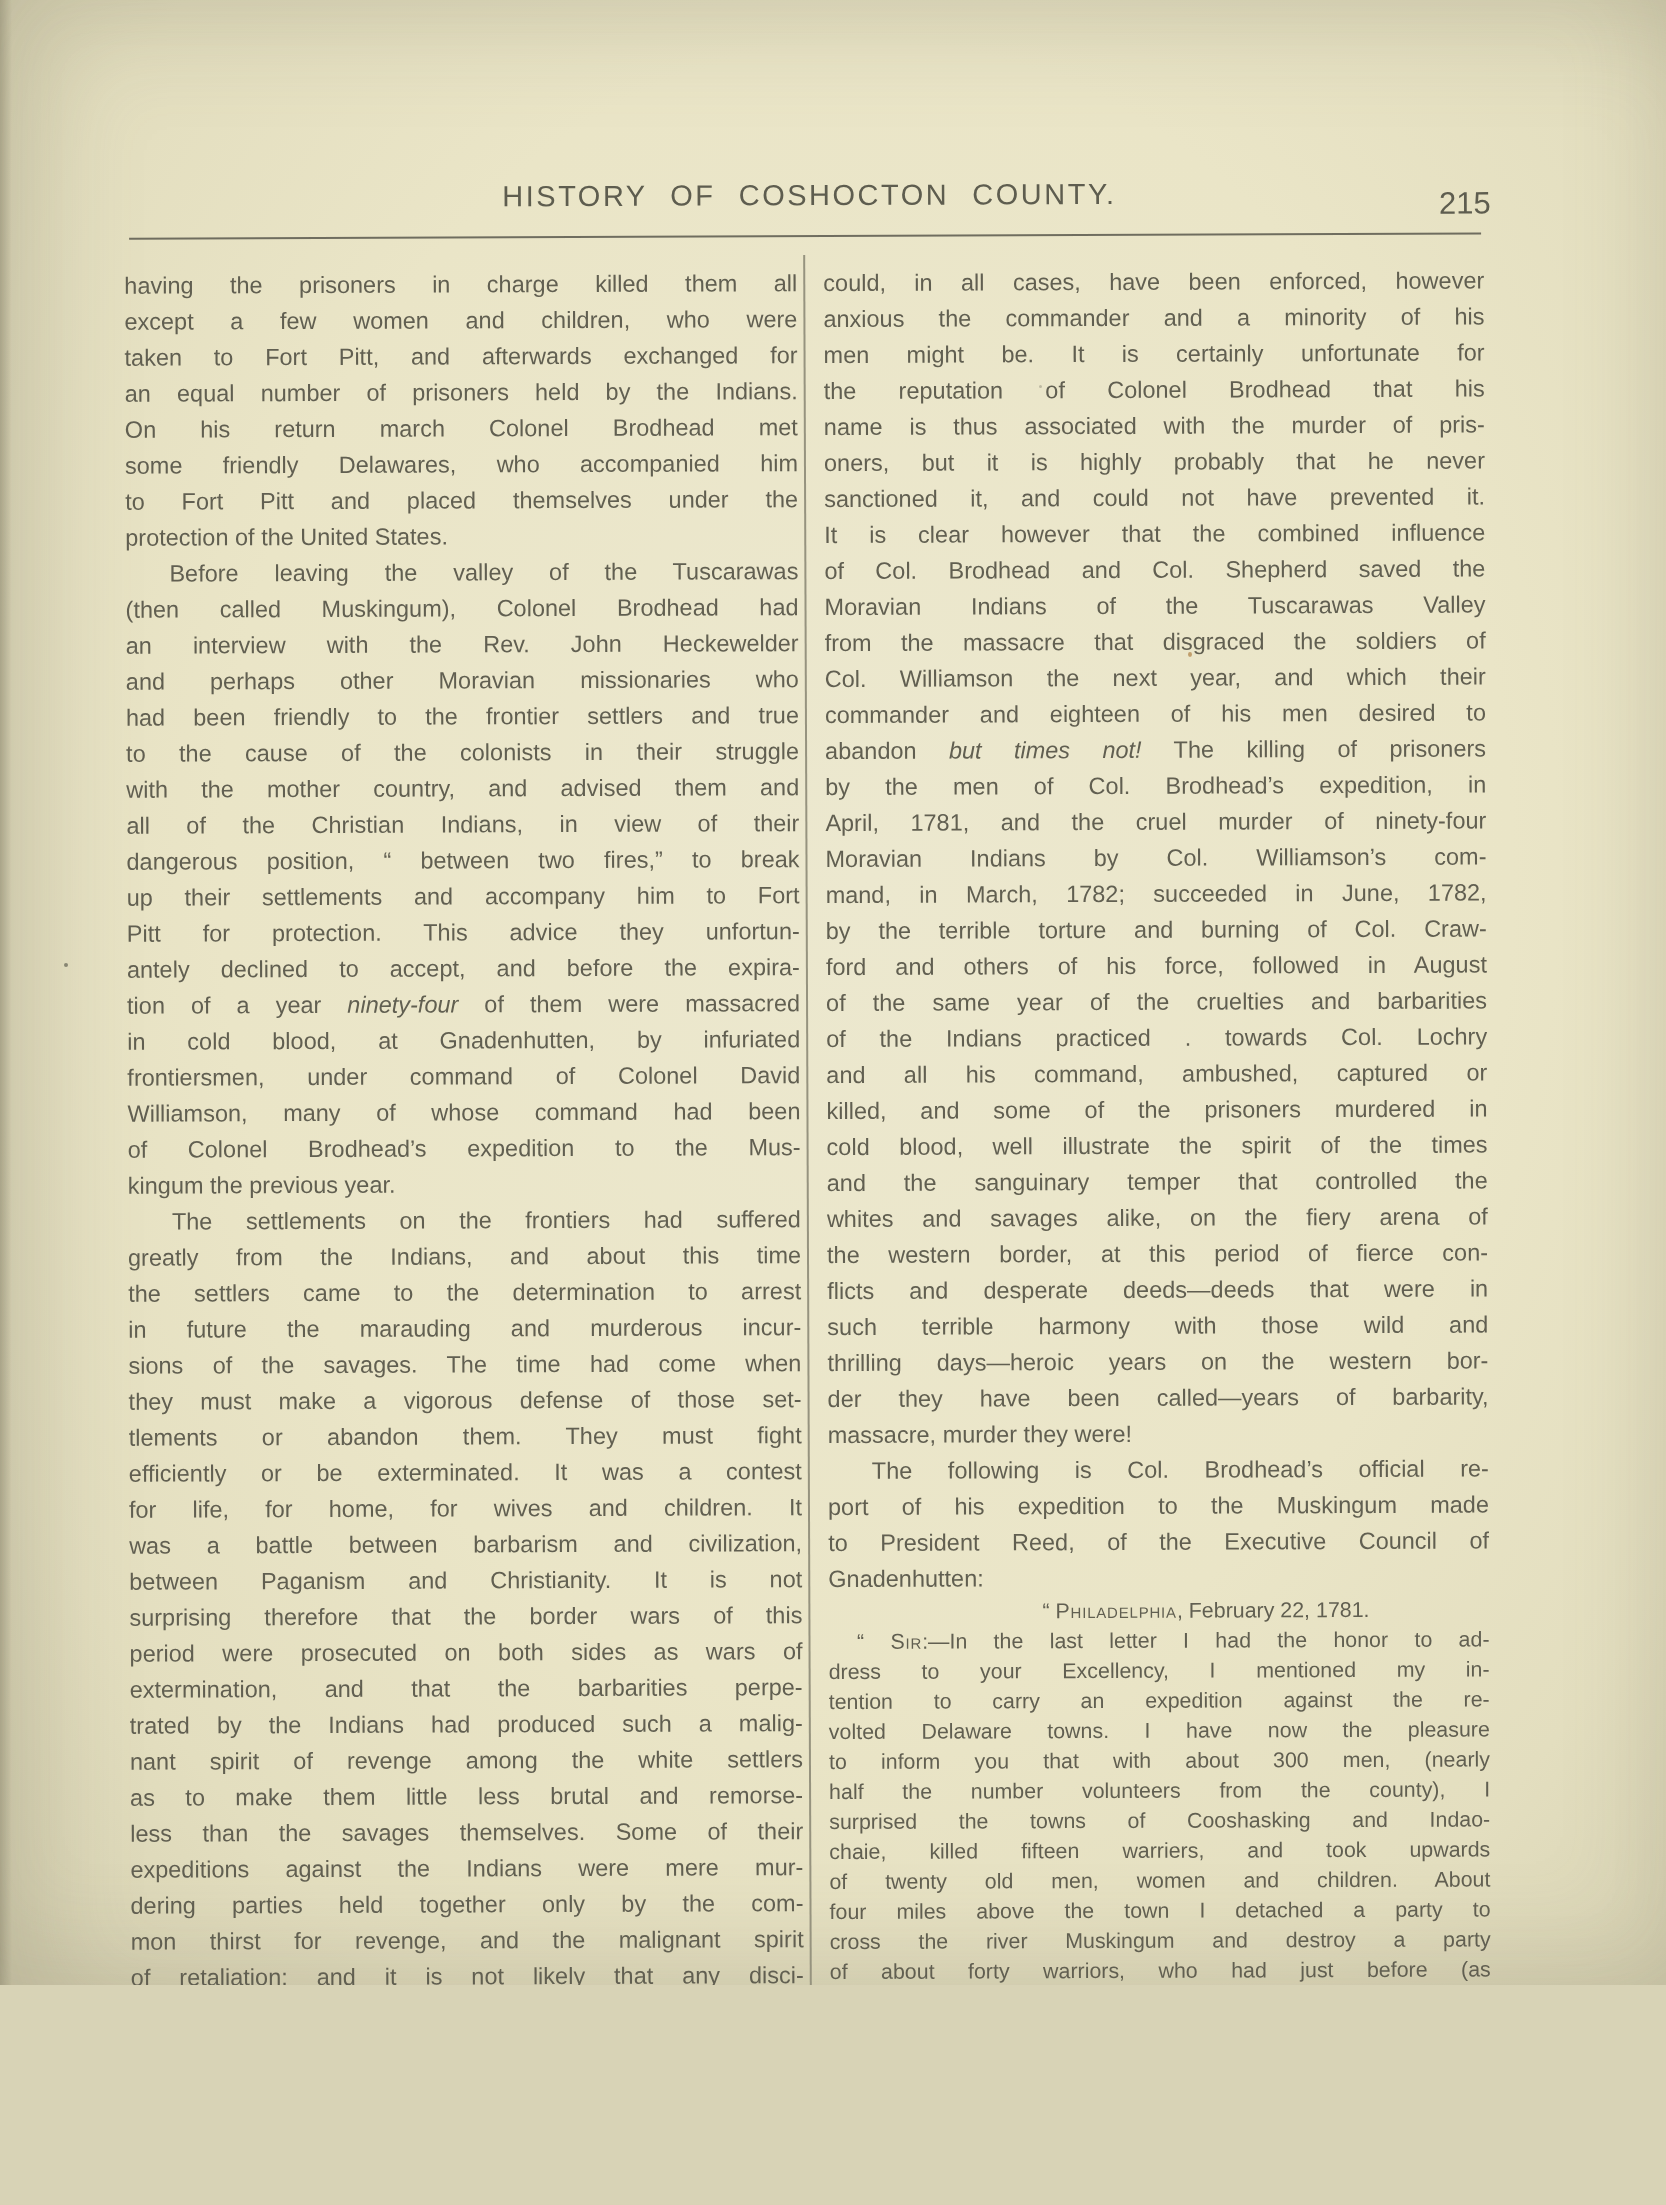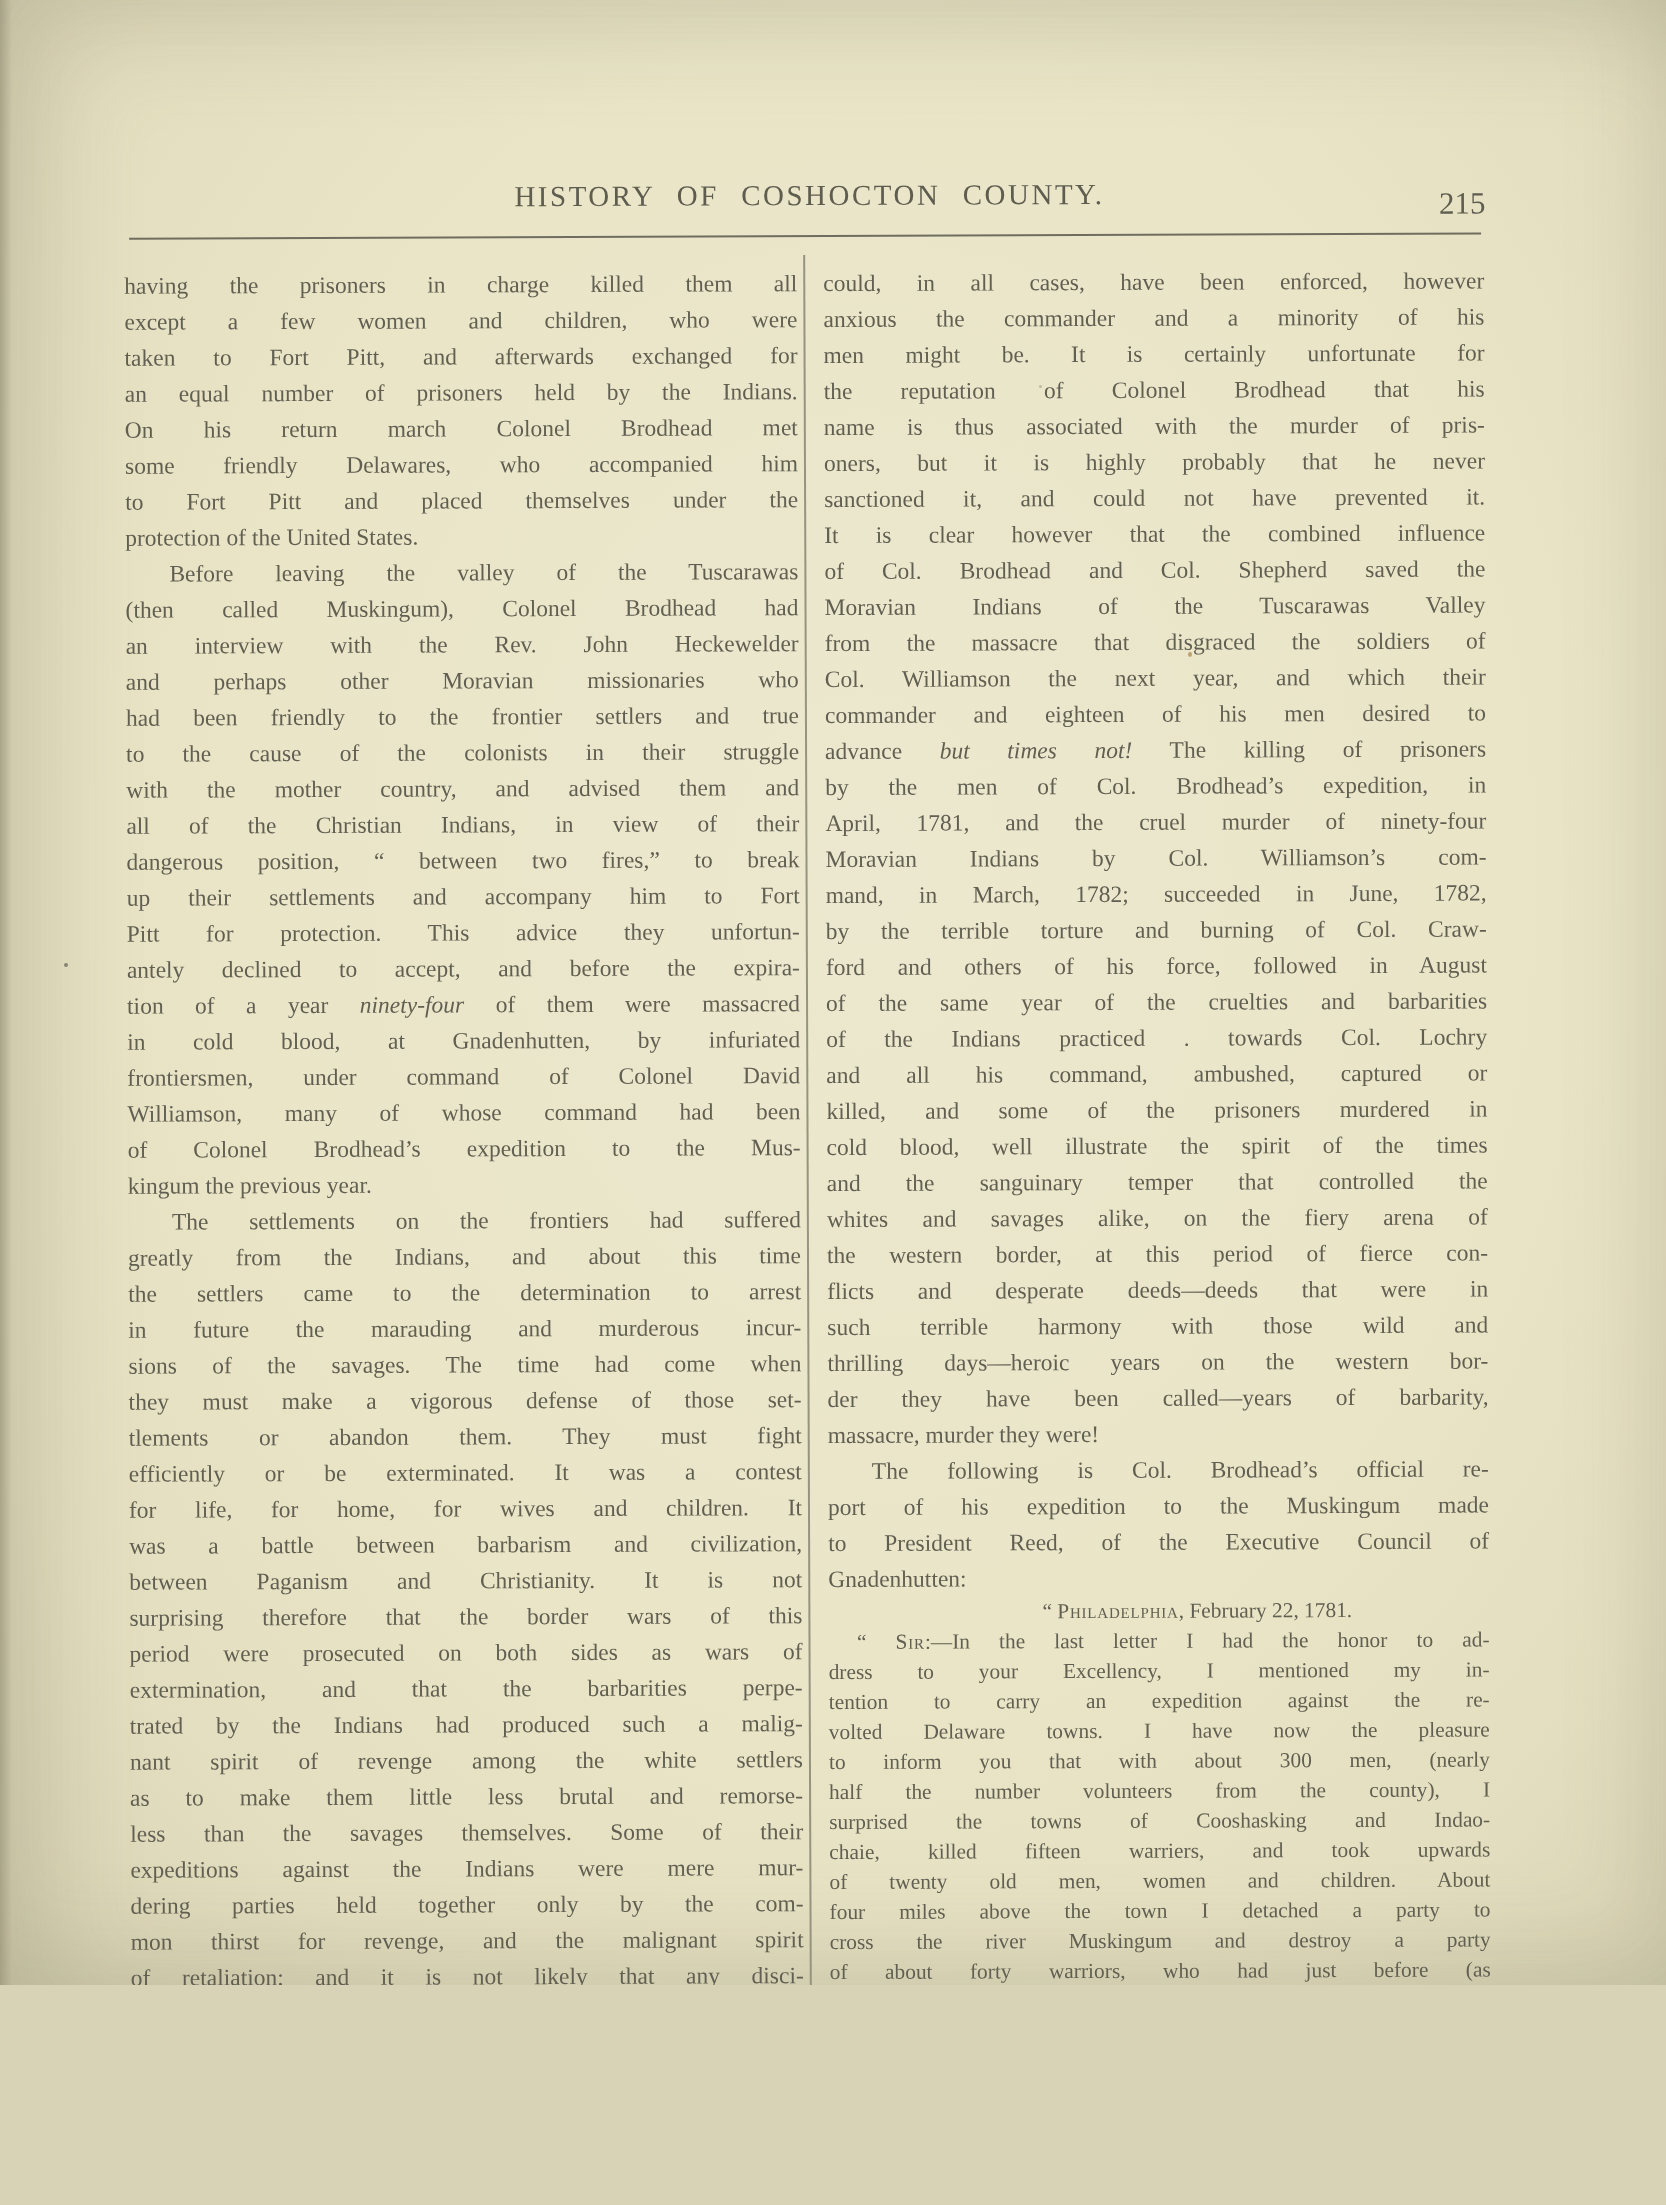--- a/index.html
+++ b/index.html
@@ -1,20 +1,20 @@
 <!DOCTYPE html>
 <html style="font-size:13.4px"><head>
 <meta charset="utf-8">
 <style>
   html,body{margin:0;padding:0;background:#d8d3b6;}
   .page{
     position:relative;width:1667px;height:1985px;overflow:hidden;
     background:
       radial-gradient(ellipse 1173px 1508px at 52% 44%, #ece8cf 0%, #eae5c7 55%, #e3debf 82%, #d9d4b5 100%);
-    font-family:Liberation Serif, serif;
+    font-family:Liberation Sans, sans-serif;
     color:#615f51;
   }
   .corner-shade{position:absolute;inset:0;pointer-events:none;
     box-shadow:inset 46px 29px 101px rgba(120,115,92,.20), inset -21px -38px 92px rgba(120,115,92,.14);}
   .edge-left{position:absolute;left:0;top:0;width:11.7px;height:100%;
     background:linear-gradient(to right,#b7b296,rgba(183,178,150,0));}
   .tilt{position:absolute;inset:0;transform:rotate(-0.22deg);transform-origin:50% 50%;}
   .header-title{
     position:absolute;left:0;top:179px;width:1625px;text-align:center;
     font-size:29px;letter-spacing:2.5px;word-spacing:12.6px;color:#5e5d4f;
@@ -110,21 +110,21 @@
         <div class="line"><span>the reputation of Colonel Brodhead that his</span></div>
         <div class="line"><span>name is thus associated with the murder of pris-</span></div>
         <div class="line"><span>oners, but it is highly probably that he never</span></div>
         <div class="line"><span>sanctioned it, and could not have prevented it.</span></div>
         <div class="line"><span>It is clear however that the combined influence</span></div>
         <div class="line"><span>of Col. Brodhead and Col. Shepherd saved the</span></div>
         <div class="line"><span>Moravian Indians of the Tuscarawas Valley</span></div>
         <div class="line"><span>from the massacre that disgraced the soldiers of</span></div>
         <div class="line"><span>Col. Williamson the next year, and which their</span></div>
         <div class="line"><span>commander and eighteen of his men desired to</span></div>
-        <div class="line"><span>advance </span><span class="it">but times not!</span><span>  The killing of prisoners</span></div>
+        <div class="line"><span>abandon </span><span class="it">but times not!</span><span>  The killing of prisoners</span></div>
         <div class="line"><span>by the men of Col. Brodhead’s expedition, in</span></div>
         <div class="line"><span>April, 1781, and the cruel murder of ninety-four</span></div>
         <div class="line"><span>Moravian Indians by Col. Williamson’s com-</span></div>
         <div class="line"><span>mand, in March, 1782; succeeded in June, 1782,</span></div>
         <div class="line"><span>by the terrible torture and burning of Col. Craw-</span></div>
         <div class="line"><span>ford and others of his force, followed in August</span></div>
         <div class="line"><span>of the same year of the cruelties and barbarities</span></div>
         <div class="line"><span>of the Indians practiced . towards Col. Lochry</span></div>
         <div class="line"><span>and all his command, ambushed, captured or</span></div>
         <div class="line"><span>killed, and some of the prisoners murdered in</span></div>

